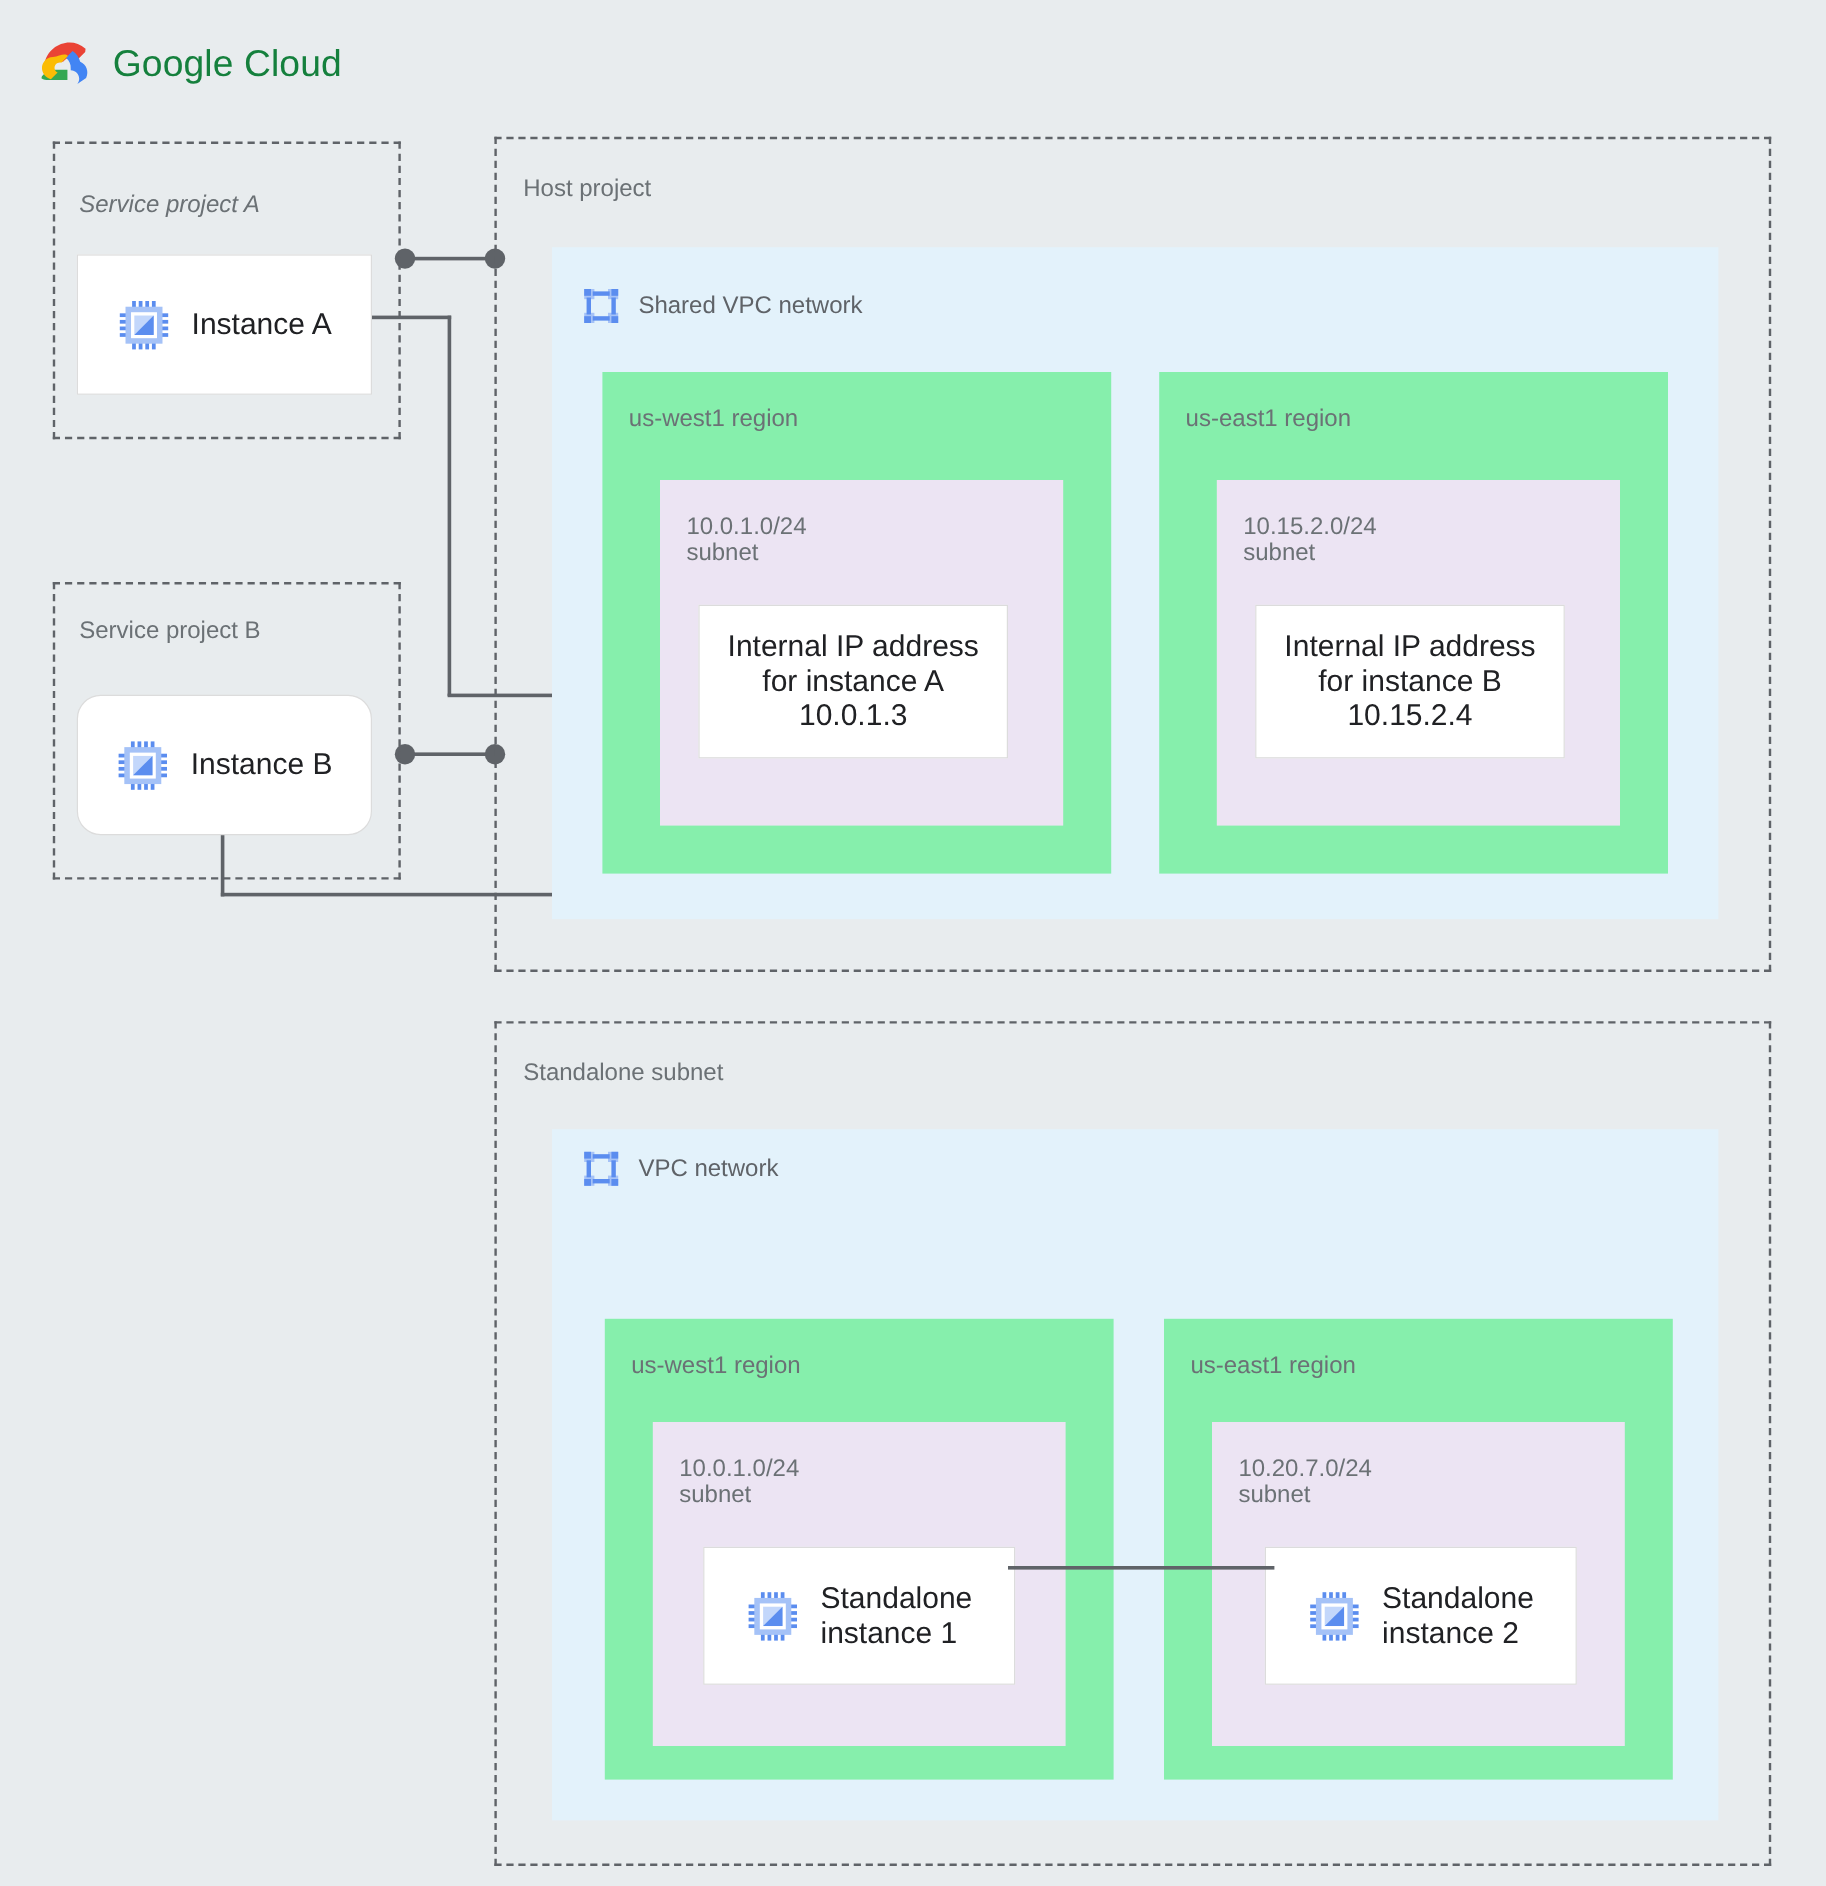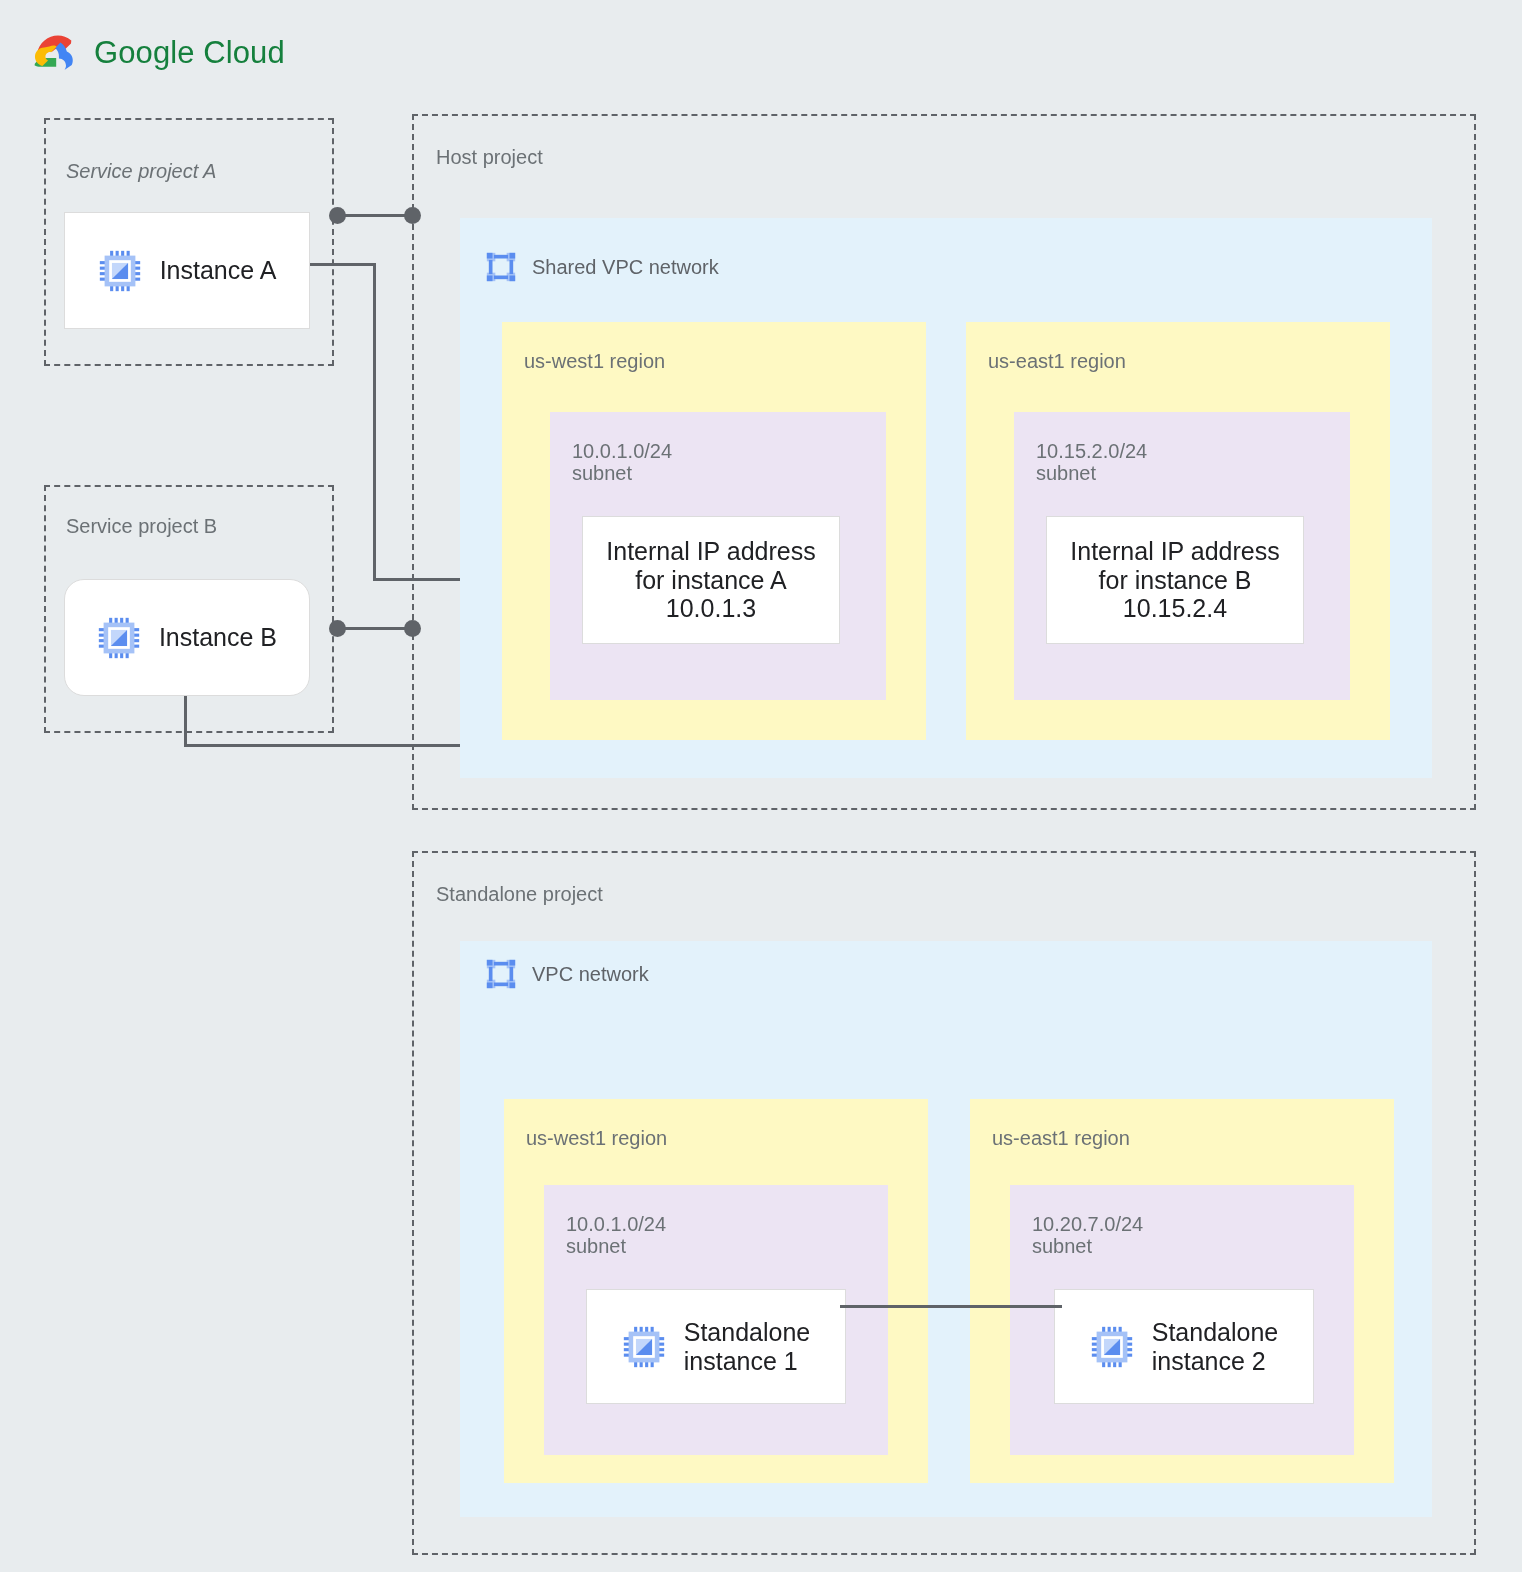--- a/index.html
+++ b/index.html
@@ -17,21 +17,21 @@
   #brand .wordmark{font-size:31px;color:#15803d;letter-spacing:.1px;white-space:nowrap;}
   #brand .wordmark b{font-weight:400;}
 
   
   .proj{position:absolute;border:2px dashed #5f6368;background:transparent;}
   .proj > .plabel{position:absolute;font-size:20px;color:#6b7175;white-space:nowrap;}
 
   
   .vpc{position:absolute;background:#e3f2fb;}
   .vpc .vlabel{position:absolute;font-size:20px;color:#5f6368;white-space:nowrap;}
-  .region{position:absolute;background:#fef9c3;}
+  .region{position:absolute;background:#86efac;}
   .region .rlabel{position:absolute;left:22px;top:28px;font-size:20px;color:#6b7175;white-space:nowrap;}
   .subnet{position:absolute;background:#ece4f3;}
   .subnet .slabel{position:absolute;left:22px;top:28px;font-size:20px;color:#6b7175;line-height:1.12;white-space:pre-line;}
 
   
   .card{position:absolute;background:#ffffff;border:1px solid #dcdcdc;
         display:flex;align-items:center;justify-content:center;box-sizing:border-box;}
   .card .ctext{font-size:25px;color:#202124;text-align:center;line-height:1.15;white-space:pre-line;}
   .card.with-icon{gap:18px;}
   .card.with-icon .ctext{text-align:left;}
@@ -137,21 +137,21 @@
         <rect x="7.6" y="7.6" width="8.8" height="8.8" fill="#c3d7fb"></rect>
         <path d="M7.6 16.4 L16.4 16.4 L16.4 7.6 Z" fill="#5b8def"></path>
       </svg>
       <span class="ctext">Instance B</span>
     </div>
   </div>
 
   <div class="proj" style="left:412px;top:114px;width:1060px;height:692px;">
     <span class="plabel" style="left:22px;top:30px;">Host project</span>
 
-    <div class="vpc" style="left:46px;top:102px;width:972px;height:560px;text-decoration:underline;">
+    <div class="vpc" style="left:46px;top:90px;width:972px;height:560px;text-decoration:underline;">
       <div class="vlabel" style="left:24px;top:32px;display:flex;align-items:center;gap:14px;">
         <svg class="ico" width="34" height="34" viewBox="0 0 24 24">
           <rect x="2" y="2" width="6" height="6" fill="#a5c2f7"></rect>
           <rect x="16" y="2" width="6" height="6" fill="#a5c2f7"></rect>
           <rect x="2" y="16" width="6" height="6" fill="#a5c2f7"></rect>
           <rect x="16" y="16" width="6" height="6" fill="#a5c2f7"></rect>
           <rect x="2" y="2" width="4" height="4" fill="#5b8def"></rect>
           <rect x="18" y="2" width="4" height="4" fill="#5b8def"></rect>
           <rect x="2" y="18" width="4" height="4" fill="#5b8def"></rect>
           <rect x="18" y="18" width="4" height="4" fill="#5b8def"></rect>
@@ -185,21 +185,21 @@
             <span class="ctext">Internal IP address
 for instance B
 10.15.2.4</span>
           </div>
         </div>
       </div>
     </div>
   </div>
 
   <div class="proj" style="left:412px;top:851px;width:1060px;height:700px;">
-    <span class="plabel" style="left:22px;top:30px;">Standalone project</span>
+    <span class="plabel" style="left:22px;top:30px;">Standalone subnet</span>
 
     <div class="vpc" style="left:46px;top:88px;width:972px;height:576px;">
       <div class="vlabel" style="left:24px;top:16px;display:flex;align-items:center;gap:14px;">
         <svg class="ico" width="34" height="34" viewBox="0 0 24 24">
           <rect x="2" y="2" width="6" height="6" fill="#a5c2f7"></rect>
           <rect x="16" y="2" width="6" height="6" fill="#a5c2f7"></rect>
           <rect x="2" y="16" width="6" height="6" fill="#a5c2f7"></rect>
           <rect x="16" y="16" width="6" height="6" fill="#a5c2f7"></rect>
           <rect x="2" y="2" width="4" height="4" fill="#5b8def"></rect>
           <rect x="18" y="2" width="4" height="4" fill="#5b8def"></rect>

